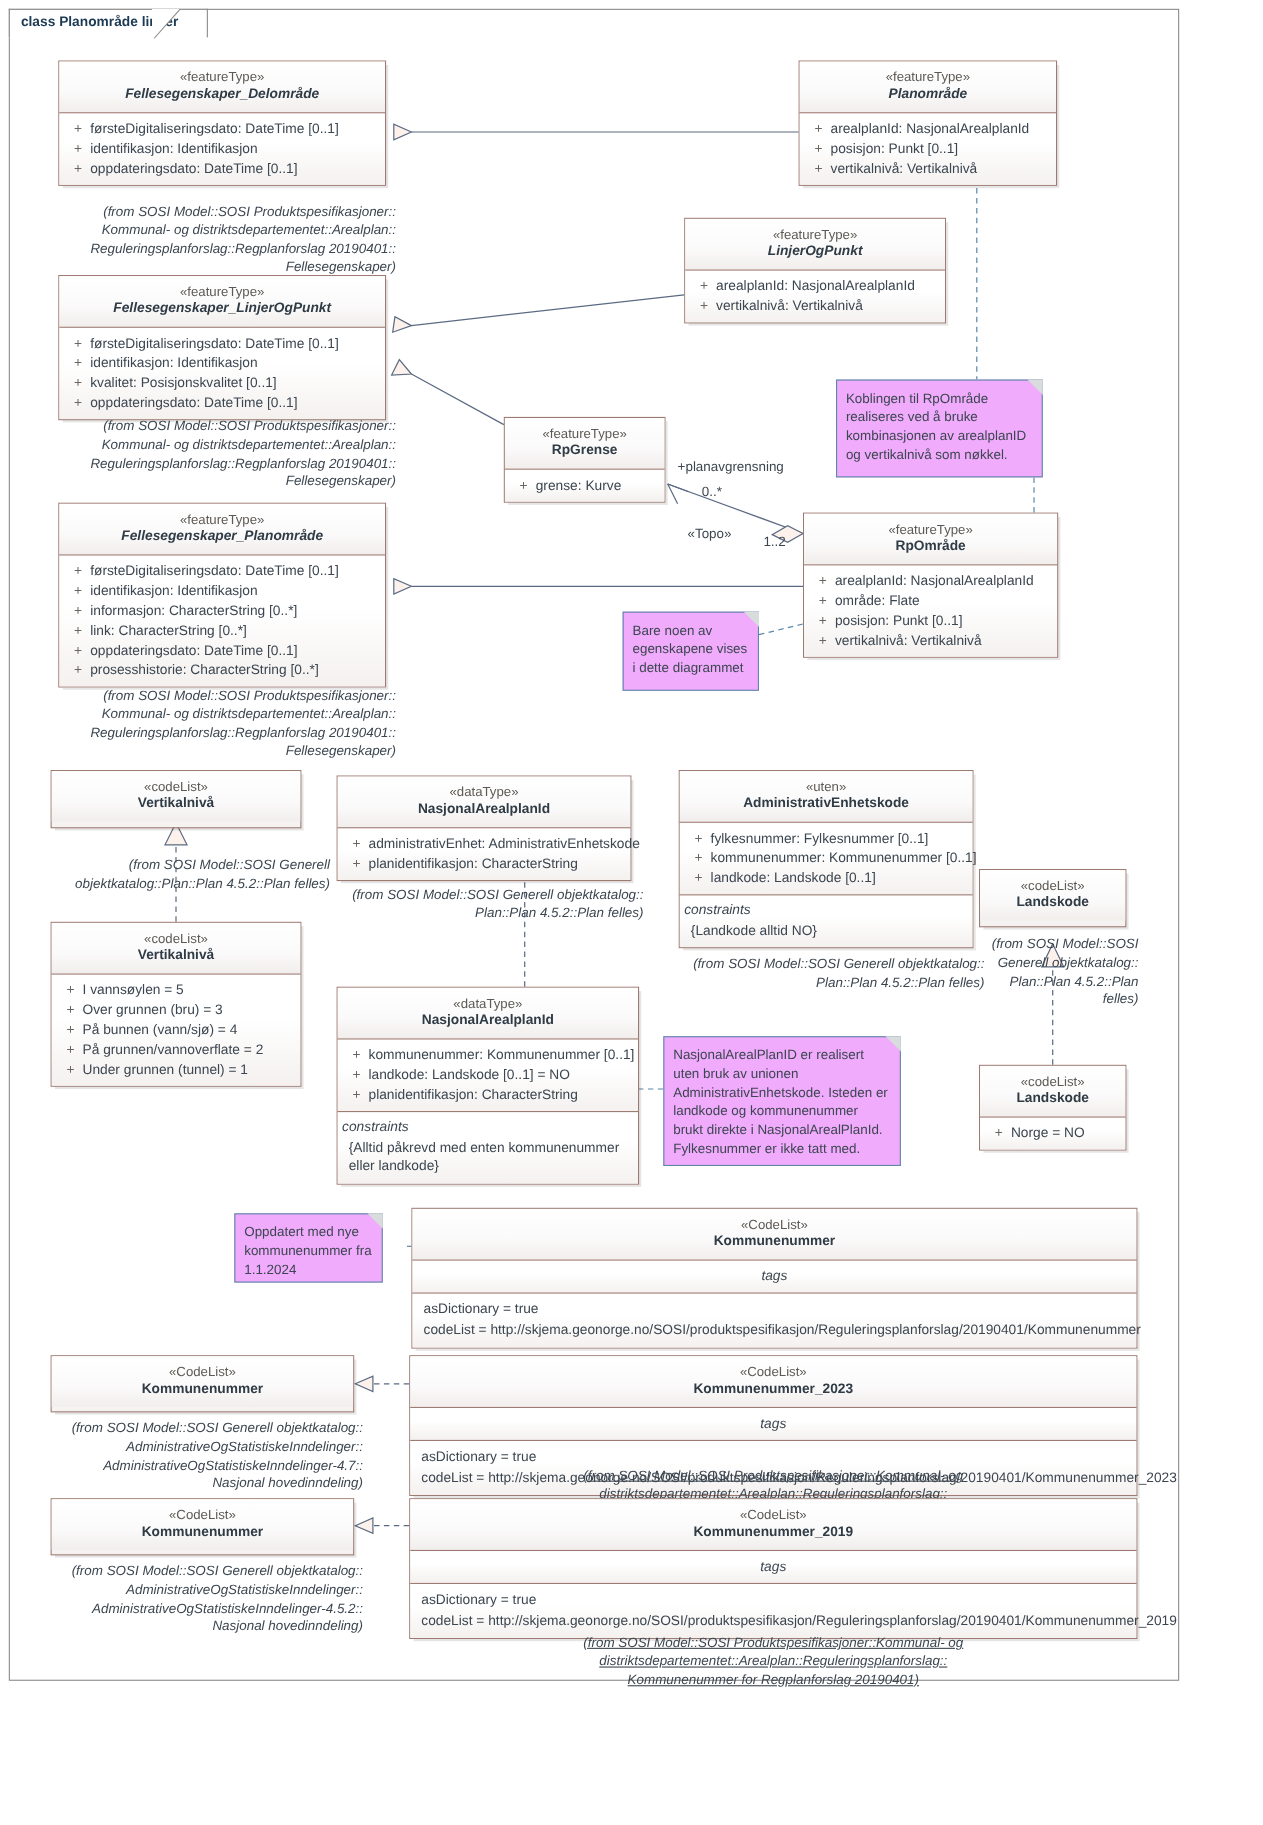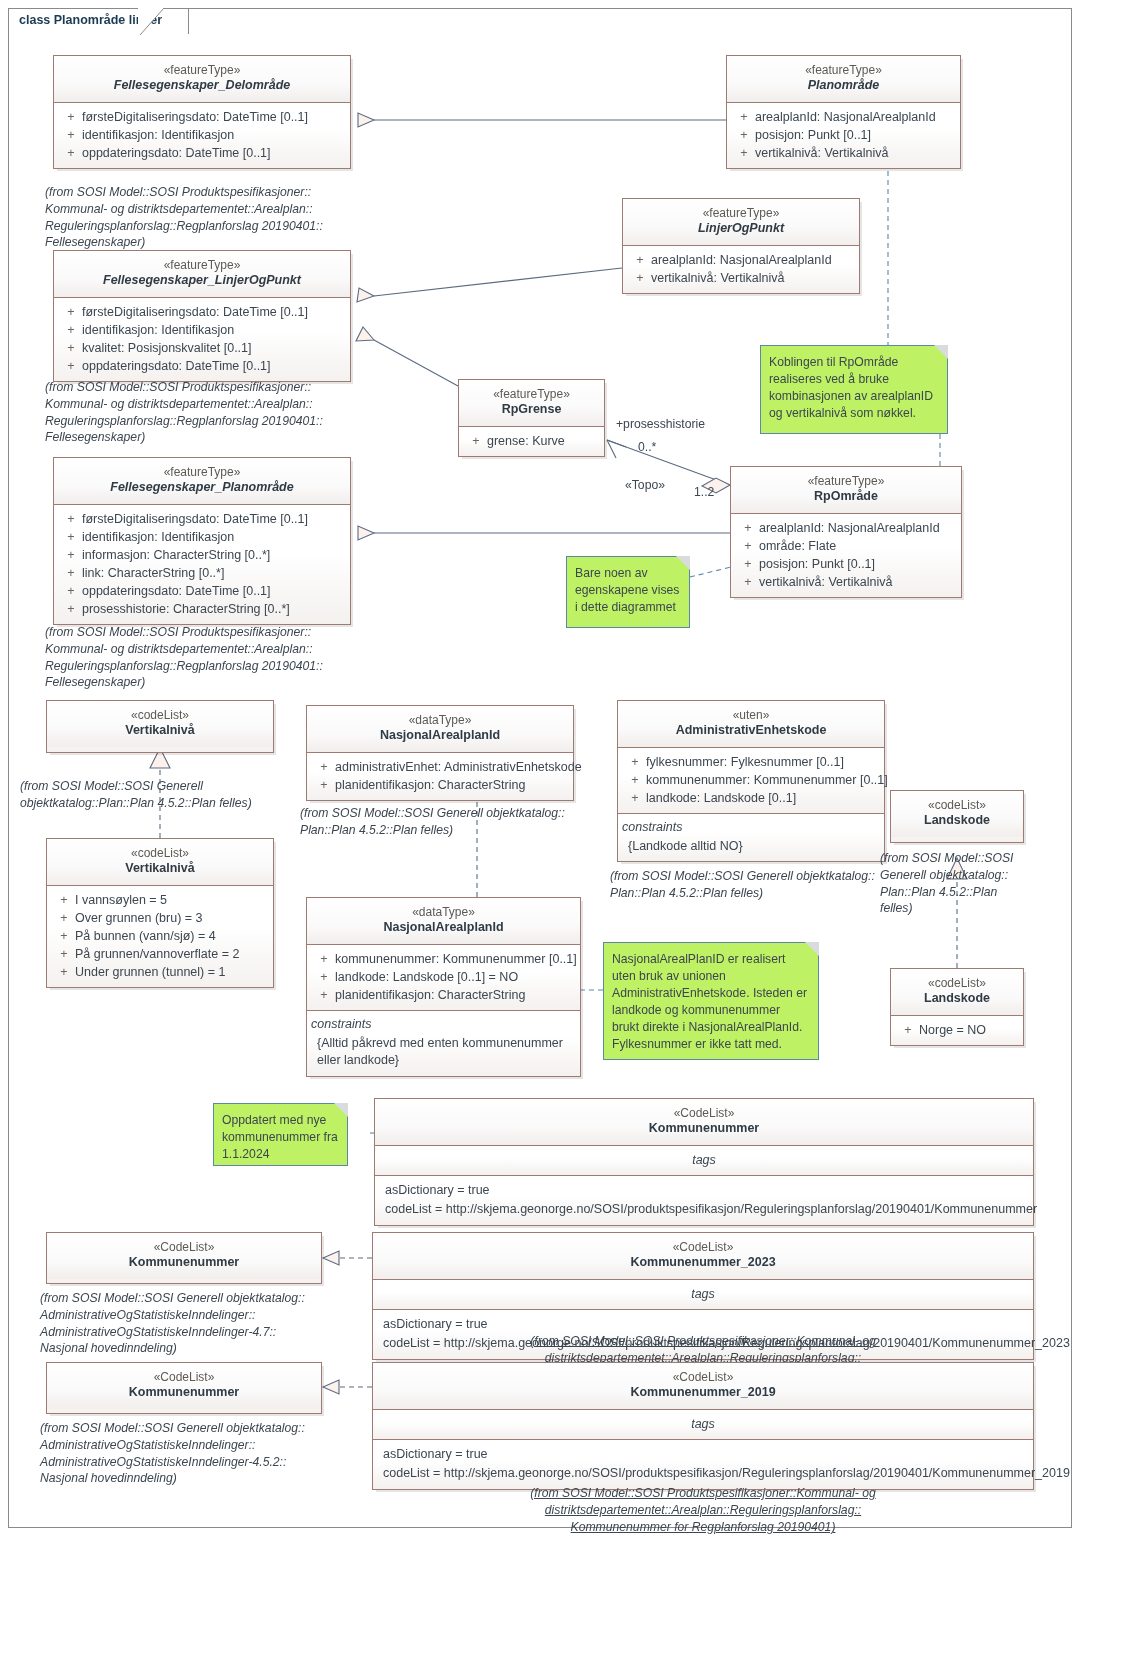--- a/index.html
+++ b/index.html
@@ -60,30 +60,30 @@
   }
   .cls .attr .vis { width:22px; text-align:center; color:#6b6560; flex:0 0 22px; }
   .cls .attr .txt { color:#3c4650; }
   .cls .constr-title { font-style:italic; text-align:left; color:#3c4650; line-height:1.4; }
   .cls .constr-body { padding:1px 6px 0 6px; line-height:1.4; color:#3c4650; }
   .cls .tags-title { font-style:italic; text-align:center; color:#3c4650; line-height:1.5; }
   .cls .tagline { padding:0 6px; line-height:1.5; color:#3c4650; white-space:nowrap; }
 
   
   .caption {
-    position:absolute; text-align:left;
+    position:absolute; text-align:right;
     font-style:italic; font-size:12.2px; color:#3c4650;
     line-height:1.38; white-space:pre-line;
   }
 
   
   .note {
     position:absolute;
     border:1px solid #5b87a8;
-    background:#bef264;
+    background:#f0abfc;
     font-size:12.2px; color:#3c4650; line-height:1.4;
     padding:8px 8px 6px 8px;
   }
   .note .fold {
     position:absolute; right:-1px; top:-1px;
     width:0; height:0;
     border-left:14px solid transparent;
     border-top:14px solid #d8dcdd;
   }
 
@@ -324,21 +324,21 @@
           <span class="vis">+</span>
           <span class="txt">posisjon: Punkt [0..1]</span>
         </div>
       <div class="attr">
           <span class="vis">+</span>
           <span class="txt">vertikalnivå: Vertikalnivå</span>
         </div>
     </div>
   </div>
 
-  <div class="lbl" style="left:616px; top:417px;">+prosesshistorie</div>
+  <div class="lbl" style="left:616px; top:417px;">+planavgrensning</div>
   <div class="lbl" style="left:638px; top:440px;">0..*</div>
   <div class="lbl" style="left:625px; top:478px;">«Topo»</div>
   <div class="lbl" style="left:694px; top:485px;">1..2</div>
 
   <div class="note" style="left:760px; top:345px; width:188px; height:89px;">
     <div class="fold"></div>
     <span>Koblingen til RpOmråde realiseres ved å bruke kombinasjonen av arealplanID og vertikalnivå som nøkkel.</span>
   </div>
 
   <div class="note" style="left:566px; top:556px; width:124px; height:72px;">

